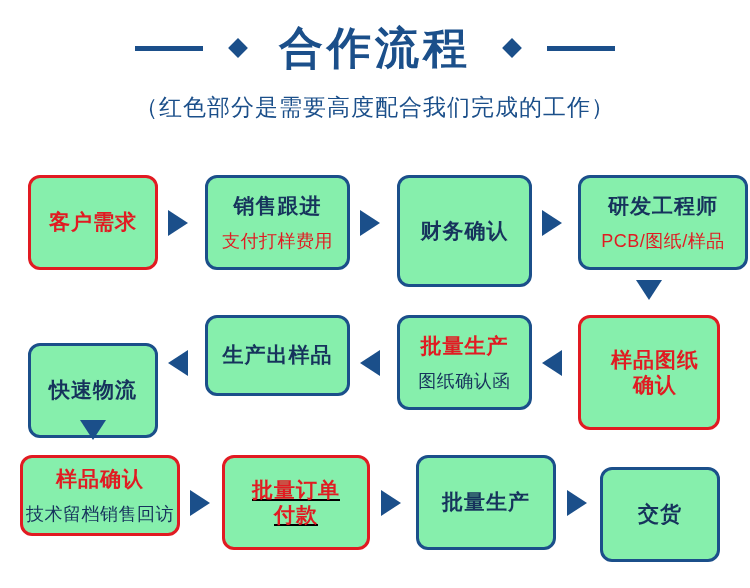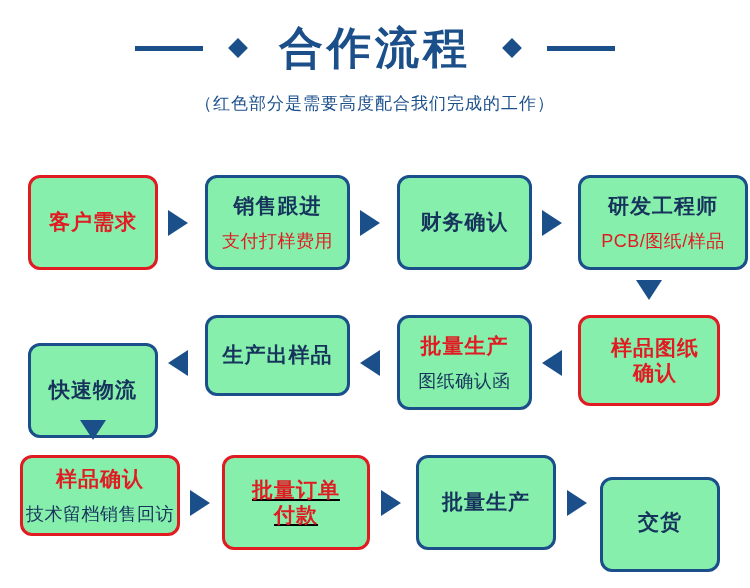--- a/index.html
+++ b/index.html
@@ -47,21 +47,21 @@
   .title-text {
     font-size: 44px;
     font-weight: bold;
     color: #1b4f8a;
     letter-spacing: 4px;
     line-height: 1;
     padding: 0 6px;
   }
   .subtitle {
     margin-top: 22px;
-    font-size: 17px;
+    font-size: 23px;
     color: #1b4f8a;
     letter-spacing: 1px;
   }
 
   
   .box {
     position: absolute;
     border: 3px solid #1b4f8a;
     border-radius: 12px;
     background: #86efac;
@@ -140,21 +140,21 @@
 
   <div class="arrow arrow-right" style="left:168px; top:210px;"></div>
 
   <div class="box" style="left:205px; top:175px; width:145px; height:95px;">
     <div class="main">销售跟进</div>
     <div class="sub red-sub">支付打样费用</div>
   </div>
 
   <div class="arrow arrow-right" style="left:360px; top:210px;"></div>
 
-  <div class="box" style="left:397px; top:175px; width:135px; height:95px;">
+  <div class="box" style="left:397px; top:175px; width:135px; height:112px;">
     <div class="main">财务确认</div>
   </div>
 
   <div class="arrow arrow-right" style="left:542px; top:210px;"></div>
 
   <div class="box" style="left:578px; top:175px; width:170px; height:95px;">
     <div class="main">研发工程师</div>
     <div class="sub red-sub">PCB/图纸/样品</div>
   </div>
 
@@ -172,21 +172,21 @@
 
   <div class="arrow arrow-left" style="left:360px; top:350px;"></div>
 
   <div class="box" style="left:397px; top:315px; width:135px; height:95px;">
     <div class="main" style="color:#e11b22;">批量生产</div>
     <div class="sub">图纸确认函</div>
   </div>
 
   <div class="arrow arrow-left" style="left:542px; top:350px;"></div>
 
-  <div class="box red" style="left:578px; top:315px; width:142px; height:91px;padding-left:12px;">
+  <div class="box red" style="left:578px; top:315px; width:142px; height:115px;padding-left:12px;">
     <div class="main">样品图纸</div>
     <div class="main">确认</div>
   </div>
 
   <div class="arrow arrow-down" style="left:80px; top:420px;"></div>
 
   <div class="box red" style="left:20px; top:455px; width:160px; height:81px;">
     <div class="main">样品确认</div>
     <div class="sub">技术留档销售回访</div>
   </div>
@@ -199,17 +199,17 @@
   </div>
 
   <div class="arrow arrow-right" style="left:381px; top:490px;"></div>
 
   <div class="box" style="left:416px; top:455px; width:140px; height:95px;">
     <div class="main">批量生产</div>
   </div>
 
   <div class="arrow arrow-right" style="left:567px; top:490px;"></div>
 
-  <div class="box" style="left:600px; top:477px; width:120px; height:95px;font-family:Liberation Mono, monospace;">
+  <div class="box" style="left:600px; top:467px; width:120px; height:95px;">
     <div class="main">交货</div>
   </div>
 
 </div>
 
 </body></html>

